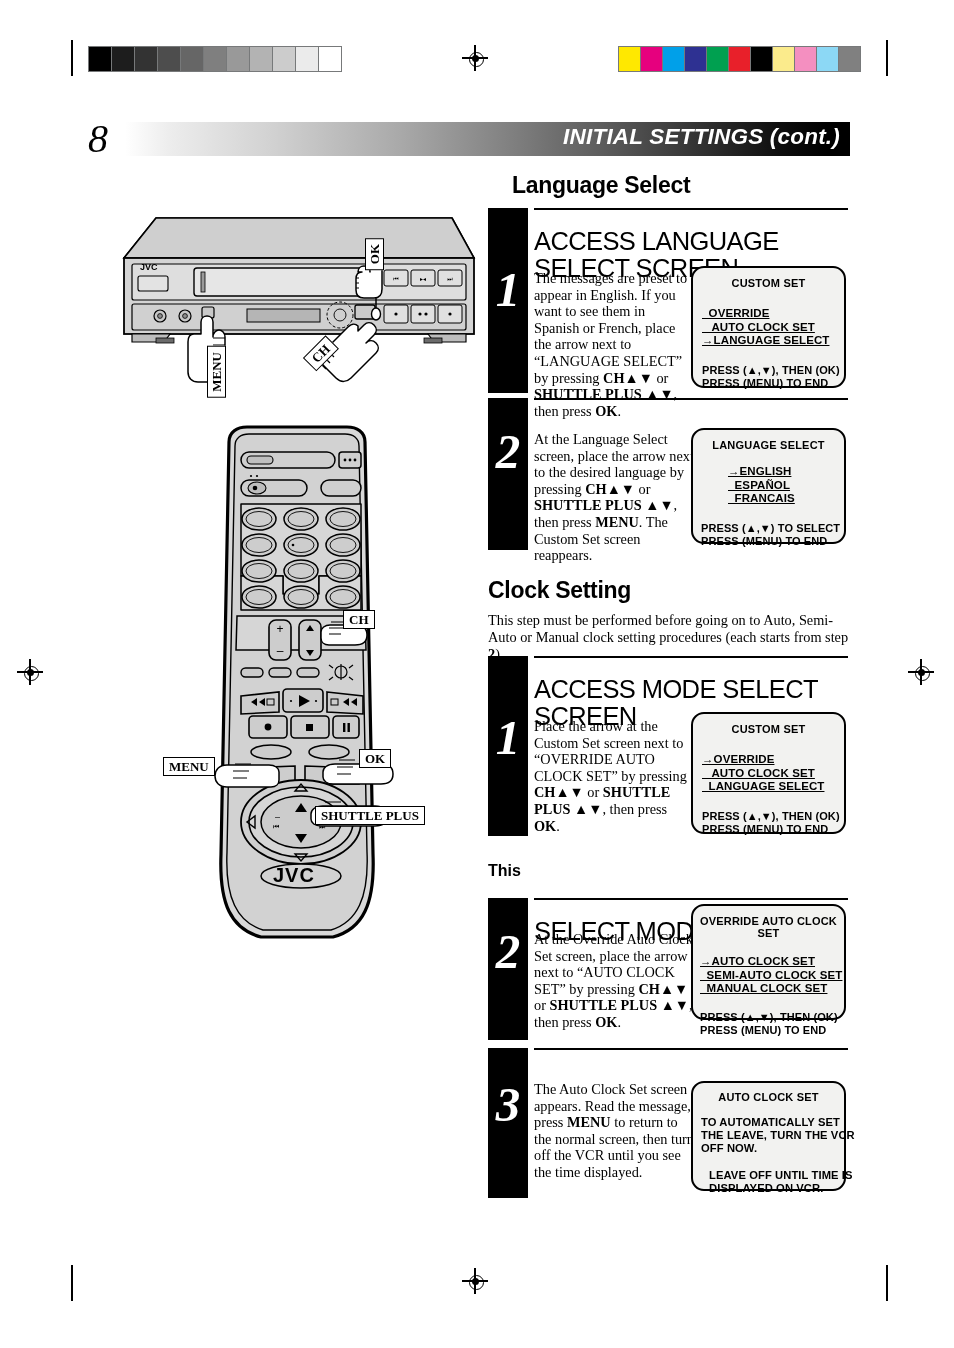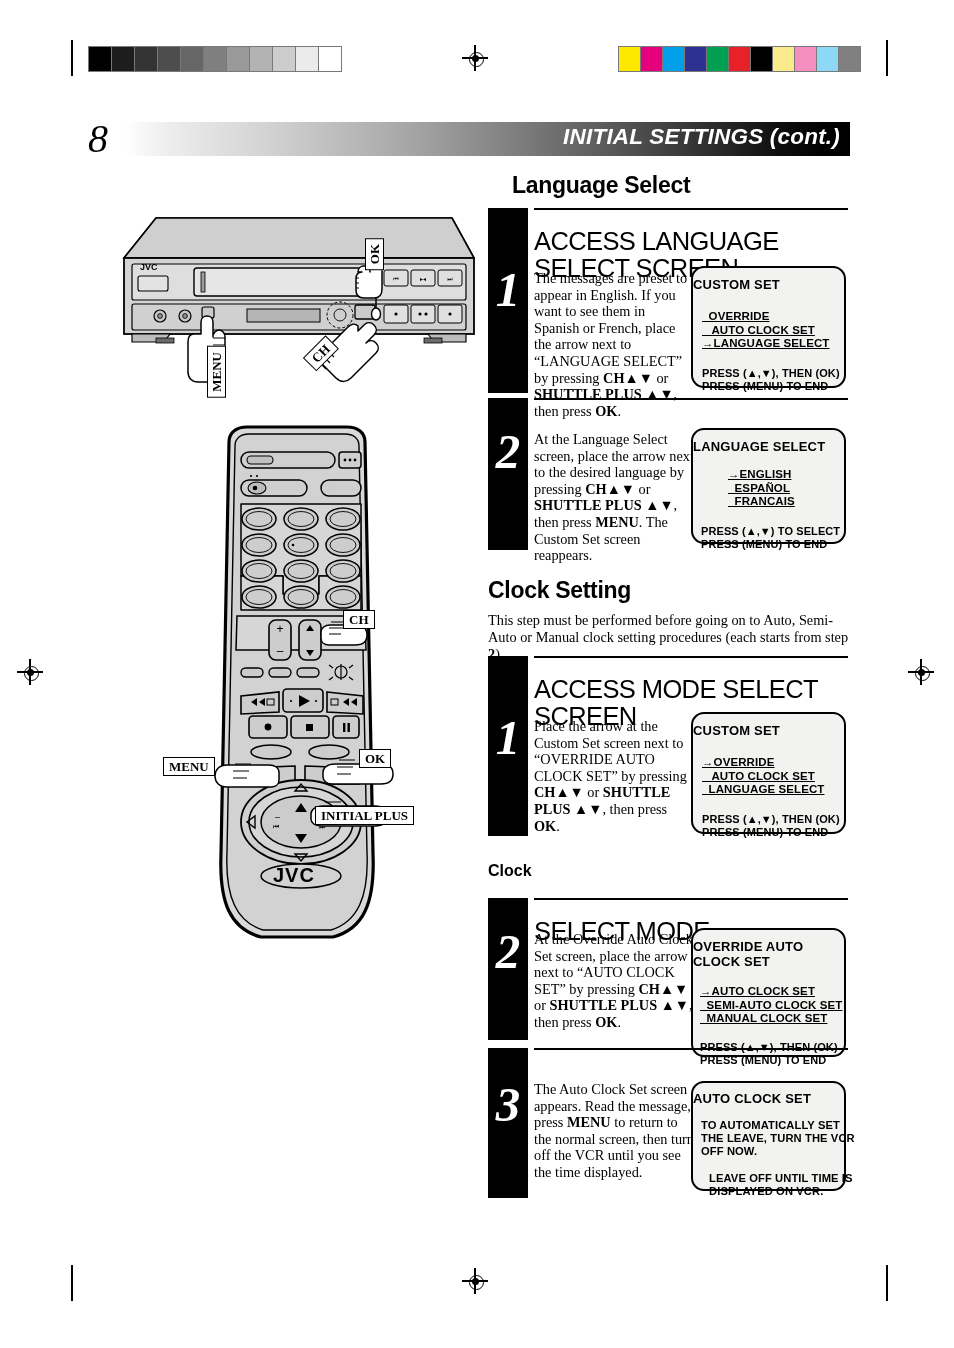--- a/index.html
+++ b/index.html
@@ -56,21 +56,21 @@
     font-family:"Liberation Sans", sans-serif;font-weight:normal;font-size:25.5px;
     line-height:27px;color:#000;letter-spacing:-0.6px;}
   .step .body{position:absolute;left:46px;width:160px;font-size:14.3px;
     line-height:16.6px;color:#000;}
   .step .body b{font-weight:bold;}
 
   
   .osd{position:absolute;background:#f2f2f0;border:2px solid #000;border-radius:13px;
     font-family:"Liberation Sans", sans-serif;font-weight:bold;color:#000;
     box-sizing:border-box;}
-  .osd .o-title{text-align:left;font-size:13px;letter-spacing:0.2px;}
+  .osd .o-title{text-align:center;font-size:11px;letter-spacing:0.2px;}
   .osd .o-list{font-size:11.5px;letter-spacing:0.1px;white-space:pre;line-height:13.6px;text-decoration:underline;}
   .osd .o-foot{font-size:11px;letter-spacing:0.1px;white-space:pre;line-height:13.2px;}
   .osd .o-para{font-size:11.2px;letter-spacing:0.1px;white-space:pre;line-height:13.2px;}
 
   
   .callout{position:absolute;background:#fff;border:1.6px solid #000;
     font-family:"Liberation Serif", serif;font-weight:bold;font-size:13px;
     color:#000;padding:1px 5px;white-space:nowrap;line-height:15px;}
   .callout.vert{writing-mode:vertical-rl;transform:rotate(180deg);padding:5px 1px;}
   svg{display:block;}
@@ -130,21 +130,21 @@
     </div>
 
   <div class="hdr">
     <div class="hdr-bar"></div>
     <div class="pagenum">8</div>
     <div class="hdr-title">INITIAL SETTINGS (cont.)</div>
   </div>
 
   <div class="sect-title" style="left:512px;top:172px;">Language Select</div>
   <div class="sect-title" style="left:488px;top:577px;">Clock Setting</div>
-  <div class="sub-title" style="left:488px;top:862px;">Clock</div>
+  <div class="sub-title" style="left:488px;top:862px;">This</div>
 
   <div class="intro" style="left:488px;top:612px;width:365px;">
     <span>This step must be performed before going on to Auto, Semi-Auto</span>
     <span>or Manual clock setting procedures (each starts from step </span><b>2</b><span>).</span>
   </div>
 
   <div class="step" style="left:488px;top:208px;height:185px;">
     <div class="numblk" style="height:185px;"></div>
     <div class="num" style="top:57px;">1</div>
     <div class="rule"></div>
@@ -190,21 +190,21 @@
 PRESS (MENU) TO END</div>
     </div>
   </div>
 
   <div class="step" style="left:488px;top:898px;height:142px;">
     <div class="numblk" style="height:142px;"></div>
     <div class="num" style="top:29px;">2</div>
     <div class="rule"></div>
     <div class="htitle" style="width:300px;">SELECT MODE</div>
     <div class="body" style="top:33px;">At the Override Auto Clock Set screen, place the arrow next to “AUTO CLOCK SET” by pressing <b>CH▲▼</b> or <b>SHUTTLE PLUS ▲▼</b>, then press <b>OK</b>.</div>
-    <div class="osd" style="left:203px;top:30px;width:155px;height:129px;">
+    <div class="osd" style="left:203px;top:6px;width:155px;height:116px;">
       <div class="o-title" style="margin-top:9px;">OVERRIDE AUTO CLOCK SET</div>
       <div class="o-list" style="margin:16px 0 0 7px;">→AUTO CLOCK SET
   SEMI-AUTO CLOCK SET
   MANUAL CLOCK SET</div>
       <div class="o-foot" style="margin:15px 0 0 7px;">PRESS (▲,▼), THEN (OK)
 PRESS (MENU) TO END</div>
     </div>
   </div>
 
   <div class="step" style="left:488px;top:1048px;height:150px;">
@@ -441,16 +441,16 @@
       <g>
         <path d="M116,390 C116,386 120,382 128,382 L180,382 C188,382 192,386 192,392
                  C192,398 188,402 180,402 L126,402 C120,402 116,399 116,395 Z" fill="#fff" stroke="#000" stroke-width="1.5" stroke-linejoin="round"></path>
         <path d="M130,378 L146,378 M128,385 L144,385 M128,392 L142,392" stroke="#000" stroke-width="1.2"></path>
       </g>
     </svg>
     <div style="position:absolute;left:78px;top:440px;font-family:'Liberation Sans',sans-serif;font-weight:bold;font-size:20px;letter-spacing:1px;">JVC</div>
     <div class="callout" style="left:148px;top:186px;">CH</div>
     <div class="callout" style="left:-32px;top:333px;">MENU</div>
     <div class="callout" style="left:164px;top:325px;">OK</div>
-    <div class="callout" style="left:120px;top:382px;">INITIAL PLUS</div>
+    <div class="callout" style="left:120px;top:382px;">SHUTTLE PLUS</div>
   </div>
 
 </div>
 
 </body></html>

